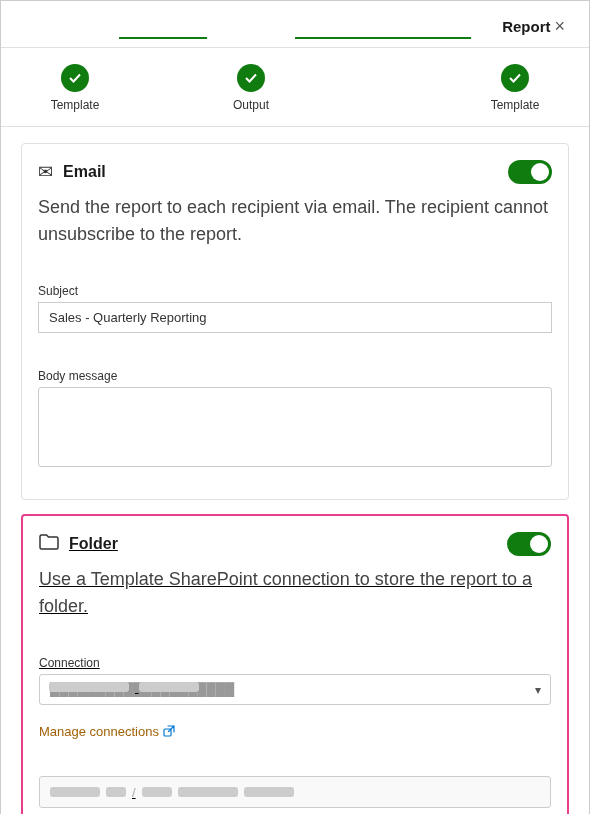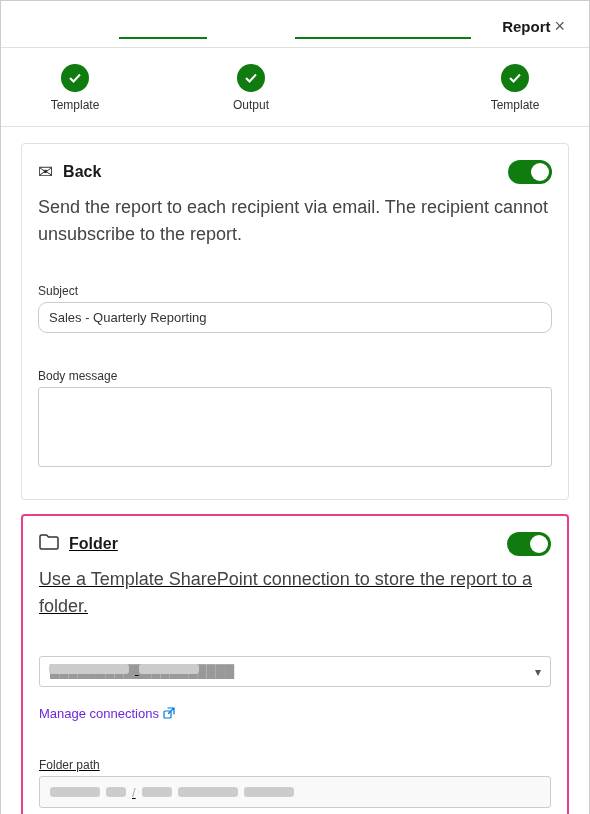--- a/index.html
+++ b/index.html
@@ -162,21 +162,21 @@
       font-size: 12px;
       color: #333;
       font-weight: 500;
       margin-bottom: 4px;
       display: block;
     }
     .form-input {
       width: 100%;
       padding: 7px 10px;
       border: 1px solid #ccc;
-      border-radius: 9px;
+      border-radius: 0;
       font-size: 13px;
       color: #333;
       outline: none;
     }
     .form-textarea {
       width: 100%;
       padding: 7px 10px;
       border: 1px solid #ccc;
       border-radius: 3px;
       font-size: 13px;
@@ -206,21 +206,21 @@
       top: 50%;
       transform: translateY(-50%);
       font-size: 12px;
       color: #555;
       pointer-events: none;
     }
     .manage-connections {
       display: inline-flex;
       align-items: center;
       gap: 4px;
-      color: #6d28d9;
+      color: #a16207;
       font-size: 13px;
       text-decoration: none;
       cursor: pointer;
     }
     .manage-connections-icon {
       font-size: 11px;
       color: #0078d4;
     }
     .folder-path-input {
       width: 100%;
@@ -329,21 +329,21 @@
 
     </div>
   </div>
 
   <div class="dialog-body">
 
     <div class="section-card">
       <div class="section-header">
         <div class="section-title-group">
           <span class="section-icon">✉</span>
-          <span class="section-title">Back</span>
+          <span class="section-title">Email</span>
         </div>
         <div class="toggle"></div>
       </div>
       <p class="section-description">Send the report to each recipient via email. The recipient cannot unsubscribe to the report.</p>
 
       <div class="form-group">
         <label class="form-label">Subject</label>
         <input class="form-input" type="text" value="Sales - Quarterly Reporting" style="">
       </div>
 
@@ -361,20 +361,21 @@
               <path d="M1 3.5C1 2.67 1.67 2 2.5 2H7.5L9.5 4H17.5C18.33 4 19 4.67 19 5.5V14.5C19 15.33 18.33 16 17.5 16H2.5C1.67 16 1 15.33 1 14.5V3.5Z" stroke="#333" stroke-width="1.5" fill="none"></path>
             </svg>
           </span>
           <span class="section-title">Folder</span>
         </div>
         <div class="toggle"></div>
       </div>
       <p class="section-description">Use a Template SharePoint connection to store the report to a folder.</p>
 
       <div class="form-group">
+        <label class="form-label">Connection</label>
         <div class="form-select-wrapper">
           <select class="form-select">
             <option value="" style="color:#999;">
               <span class="redacted" style="background:#ccc; color:transparent;">████████████████████</span>
             </option>
           </select>
           <span class="select-arrow">▾</span>
         </div>
 
         <div style="position:relative; margin-top:-32px; pointer-events:none; padding: 7px 30px 7px 10px; font-size:13px;">
@@ -388,21 +389,20 @@
         <span>Manage connections</span>
         <span class="manage-connections-icon">
           <svg width="12" height="12" viewBox="0 0 12 12" fill="none" xmlns="http://www.w3.org/2000/svg">
             <rect x="1" y="4" width="7" height="7" rx="1" stroke="#0078d4" stroke-width="1.2" fill="none"></rect>
             <path d="M5 1H11M11 1V7M11 1L5.5 6.5" stroke="#0078d4" stroke-width="1.2" stroke-linecap="round"></path>
           </svg>
         </span>
       </a>
 
       <div class="form-group">
-        <label class="form-label">Folder path</label>
         <div class="folder-path-input" style="display:flex; align-items:center; gap:6px; min-height:32px;">
           <span style="display:inline-block; width:50px; height:10px; background:#ccc; border-radius:3px;"></span>
           <span style="display:inline-block; width:20px; height:10px; background:#ccc; border-radius:3px;"></span>
           <span style="color:#aaa; font-size:13px;">/</span>
           <span style="display:inline-block; width:30px; height:10px; background:#ccc; border-radius:3px;"></span>
           <span style="display:inline-block; width:60px; height:10px; background:#ccc; border-radius:3px;"></span>
           <span style="display:inline-block; width:50px; height:10px; background:#ccc; border-radius:3px;"></span>
         </div>
       </div>
     </div>

